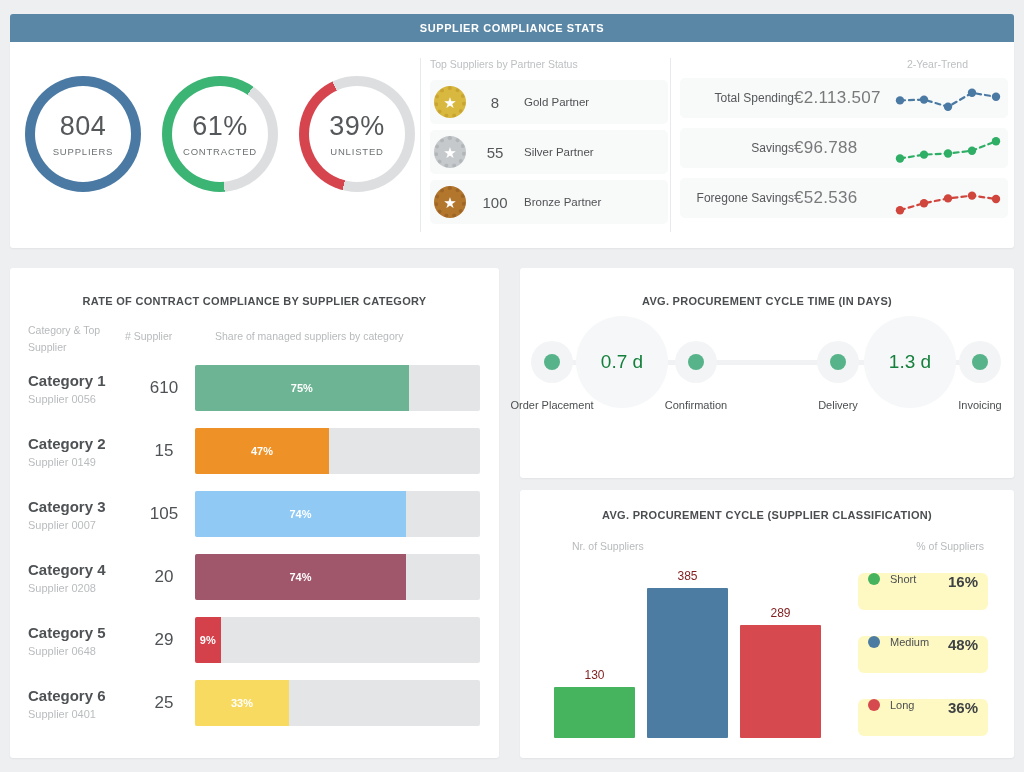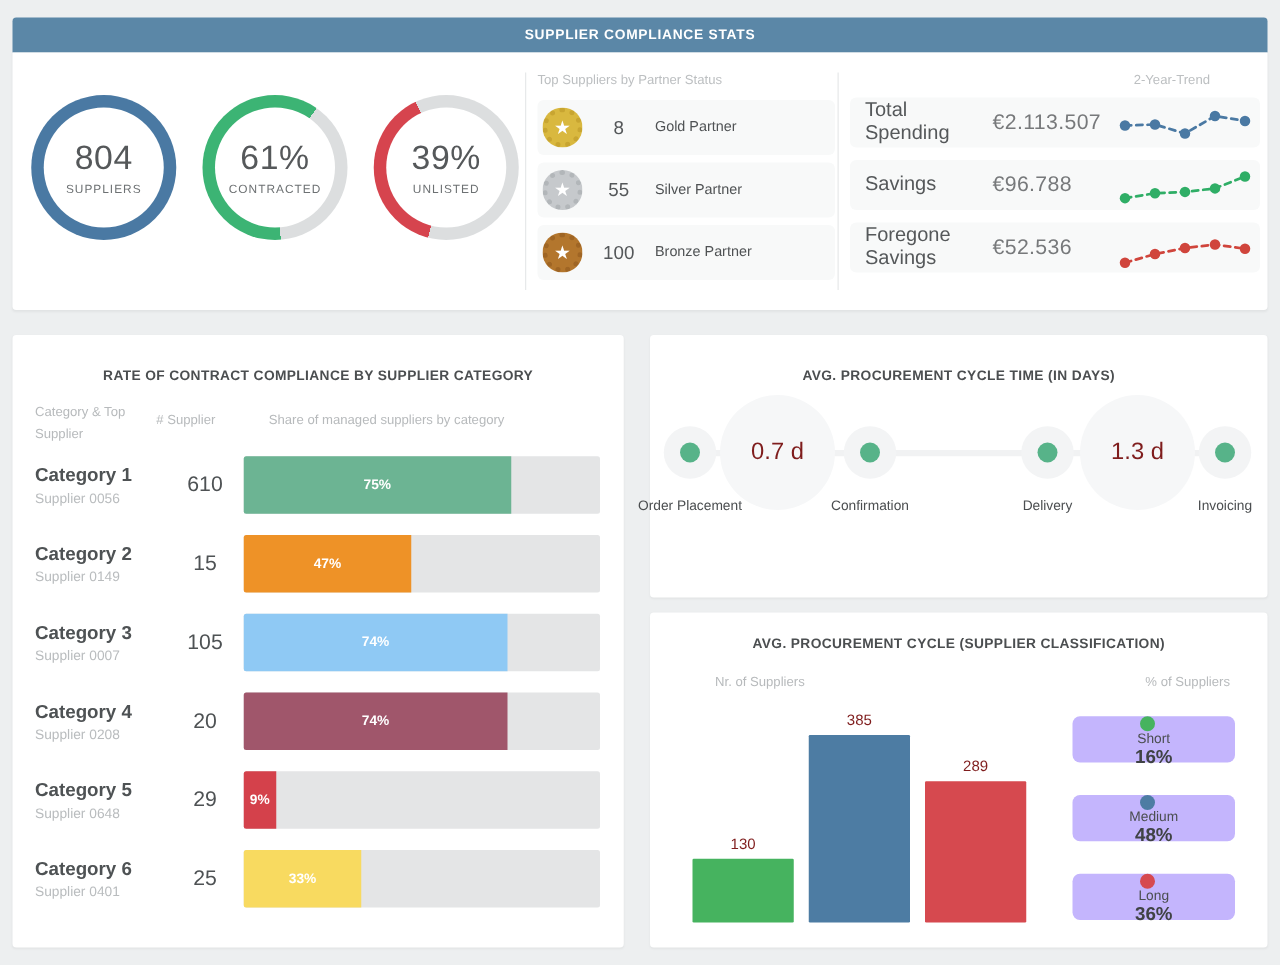--- a/index.html
+++ b/index.html
@@ -49,21 +49,21 @@
     color:#fff; font-size:15px; line-height:1;
   }
   .p-count { width:58px; text-align:center; font-size:15px; color:#55585a; }
   .p-label { font-size:11.5px; color:#4f5254; }
   .trend-section { position:absolute; left:670px; top:16px; width:328px; }
   .trend-section .section-heading { text-align:right; padding-right:40px; margin-bottom:8px; }
   .t-row {
     height:40px; margin-bottom:10px; background:#f8f9f9; border-radius:5px;
     display:flex; align-items:center; padding:0 4px 0 12px;
   }
-  .t-label { width:102px; font-size:16px; color:#55585a; }
+  .t-label { width:102px; font-size:12px; color:#55585a;text-align:right; }
   .t-value { flex:1; font-size:17px; color:#77797b; letter-spacing:.3px; }
   .spark { flex:none; }
   
   #compliance-card { left:10px; top:268px; width:489px; height:490px; }
   .panel-title { text-align:center; font-size:11px; font-weight:bold; color:#4b4e50; letter-spacing:.3px; }
   #compliance-card .panel-title { margin-top:27px; }
   .col-heads { position:absolute; top:54px; left:0; right:0; font-size:10.5px; color:#b7babc; }
   .col-head-1 { position:absolute; left:18px; top:0; width:80px; line-height:1.6; }
   .col-head-2 { position:absolute; left:115px; top:8px; }
   .col-head-3 { position:absolute; left:205px; top:8px; }
@@ -77,42 +77,42 @@
   .c-fill { height:100%; border-radius:2px 0 0 2px; display:flex; align-items:center; justify-content:center; }
   .c-fill span { color:#fff; font-size:11px; font-weight:bold; white-space:nowrap; }
   
   #cycle-card { left:520px; top:268px; width:494px; height:210px; }
   #cycle-card .panel-title { margin-top:27px; }
   .cycle-wrap { position:absolute; inset:0; }
   .cycle-line { position:absolute; left:32px; right:34px; top:92px; height:5px; background:#f1f2f3; border-radius:3px; }
   .gap-circle {
     position:absolute; width:92px; height:92px; border-radius:50%; background:#f6f7f8;
     top:48px; display:flex; align-items:center; justify-content:center;
-    font-size:19px; color:#7f1d1d; font-weight:500;
+    font-size:19px; color:#15803d; font-weight:500;
   }
   .dot-halo { position:absolute; width:42px; height:42px; border-radius:50%; background:#f3f4f5; top:73px; }
   .stage-dot { position:absolute; width:16px; height:16px; border-radius:50%; top:86px; }
   .stage-label { position:absolute; top:130px; width:90px; text-align:center; font-size:11px; color:#4b4e50; line-height:1.35; }
   
   #class-card { left:520px; top:490px; width:494px; height:268px; }
   #class-card .panel-title { margin-top:19px; }
   .axis-label { position:absolute; top:50px; font-size:10.5px; color:#b7babc; }
   .axis-label.left { left:52px; }
   .axis-label.right { right:30px; }
   #class-bars {
     position:absolute; left:34px; top:86px; width:270px; height:162px;
     display:flex; align-items:flex-end; gap:12px;
   }
   .bar-wrap { display:flex; flex-direction:column; align-items:center; justify-content:flex-end; }
   .bar-value { font-size:12px; color:#7f1d1d; margin-bottom:5px; }
   .bar-rect { width:81px; border-radius:1px; }
   #class-legend { position:absolute; left:338px; top:83px; width:130px; }
   .legend-row {
-    height:37px; margin-bottom:26px; background:#c4b5fd; border-radius:6px;
-    display:flex; align-items:center; padding:0 10px;flex-direction:column;
+    height:37px; margin-bottom:26px; background:#fef9c3; border-radius:6px;
+    display:flex; align-items:flex-start; padding:0 10px;
   }
   .legend-dot { width:12px; height:12px; border-radius:50%; margin-right:10px; flex:none; }
   .legend-label { flex:1; font-size:11px; color:#4b4e50; }
   .legend-pct { font-size:15px; font-weight:bold; color:#3f4244; }
 </style>
 </head>
 <body>
 
 <div class="header-bar">
   <span>SUPPLIER COMPLIANCE STATS</span>

